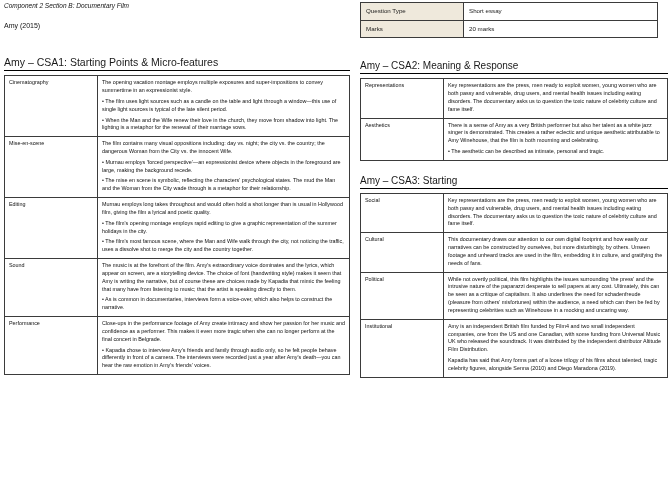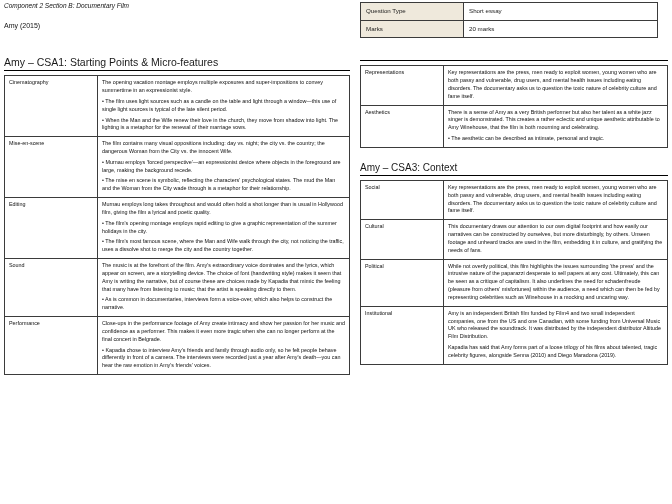--- a/index.html
+++ b/index.html
@@ -171,20 +171,21 @@
         <td class="meta-key">Question Type</td>
         <td class="meta-val">Short essay</td>
       </tr>
       <tr>
         <td class="meta-key">Marks</td>
         <td class="meta-val">20 marks</td>
       </tr>
     </tbody>
       </table>
 
+    <div class="section-title">Amy – CSA2: Meaning &amp; Response</div>
     <hr class="title-rule">
 
     <table class="grid">
       <tbody>
           <tr>
         <td class="label-cell">Representations</td>
         <td class="body-cell">
           <p>Key representations are the press, men ready to exploit women, young women who are both passy and vulnerable, drug users, and mental health issues including eating disorders. The documentary asks us to question the toxic nature of celebrity culture and fame itself.</p>
         </td>
       </tr>
@@ -193,21 +194,21 @@
         <td class="body-cell">
           <p>There is a sense of Amy as a very British performer but also her talent as a white jazz singer is demonstrated. This creates a rather eclectic and unique aesthetic attributable to Amy Winehouse, that the film is both mourning and celebrating.</p>
           <p>• The aesthetic can be described as intimate, personal and tragic.</p>
         </td>
       </tr>
     </tbody>
       </table>
 
     <div class="spacer"></div>
 
-    <div class="section-title">Amy – CSA3: Context</div>
+    <div class="section-title">Amy – CSA3: Starting</div>
     <hr class="title-rule">
 
     <table class="grid">
       <tbody>
           <tr>
         <td class="label-cell">Social</td>
         <td class="body-cell">
           <p>Key representations are the press, men ready to exploit women, young women who are both passy and vulnerable, drug users, and mental health issues including eating disorders. The documentary asks us to question the toxic nature of celebrity culture and fame itself.</p>
         </td>
       </tr>

